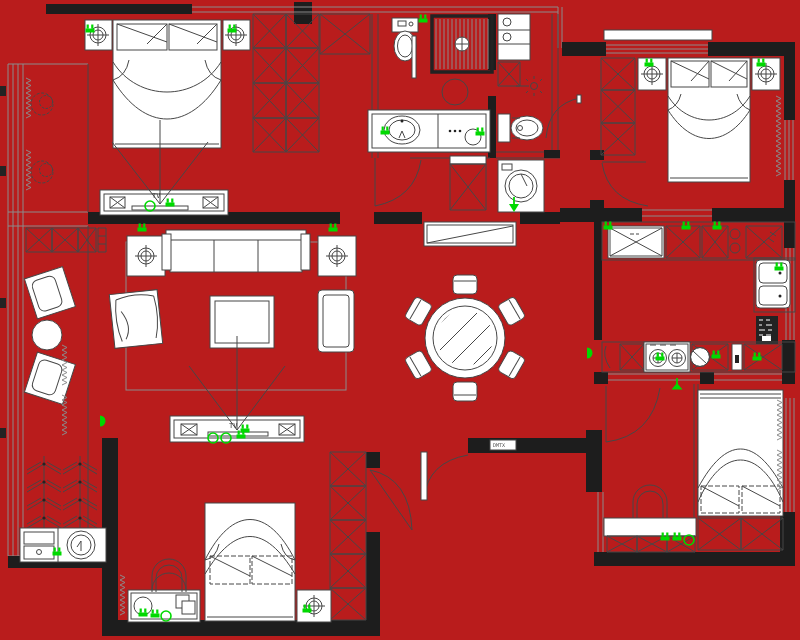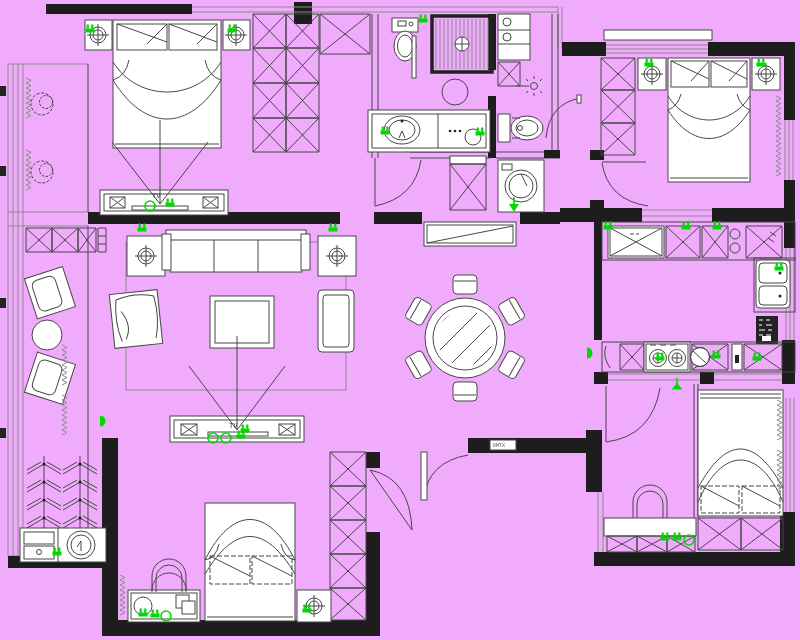--- a/index.html
+++ b/index.html
@@ -1,16 +1,16 @@
 <!DOCTYPE html>
 <html style="--marker: #00d900; --wall: #1d1d1d;"><head>
 <meta charset="utf-8">
 <style>
   html,body{margin:0;padding:0;background:#fff;}
-  .stage{width:800px;height:640px;position:relative;background:#f0abfc;font-family:"DejaVu Sans",sans-serif;}
+  .stage{width:800px;height:640px;position:relative;background:#b91c1c;font-family:"DejaVu Sans",sans-serif;}
   svg{display:block}
   .ln{stroke:#474747;fill:none;stroke-width:1}
   .lnw{stroke:#474747;fill:#fff;stroke-width:1}
   .lt{stroke:#8b8b8b;fill:none;stroke-width:1}
   .thk{stroke:#222;fill:none;stroke-width:3.5}
   .wall{fill:var(--wall,#1d1d1d);stroke:none}
   .grn{fill:var(--marker,#00d900)}
   .grnln{stroke:var(--marker,#00d900);fill:none;stroke-width:1.6}
   .dk{fill:#232323;stroke:none}
   text.tvlab{font:7px "DejaVu Sans Mono",monospace;fill:#3a3a3a}

